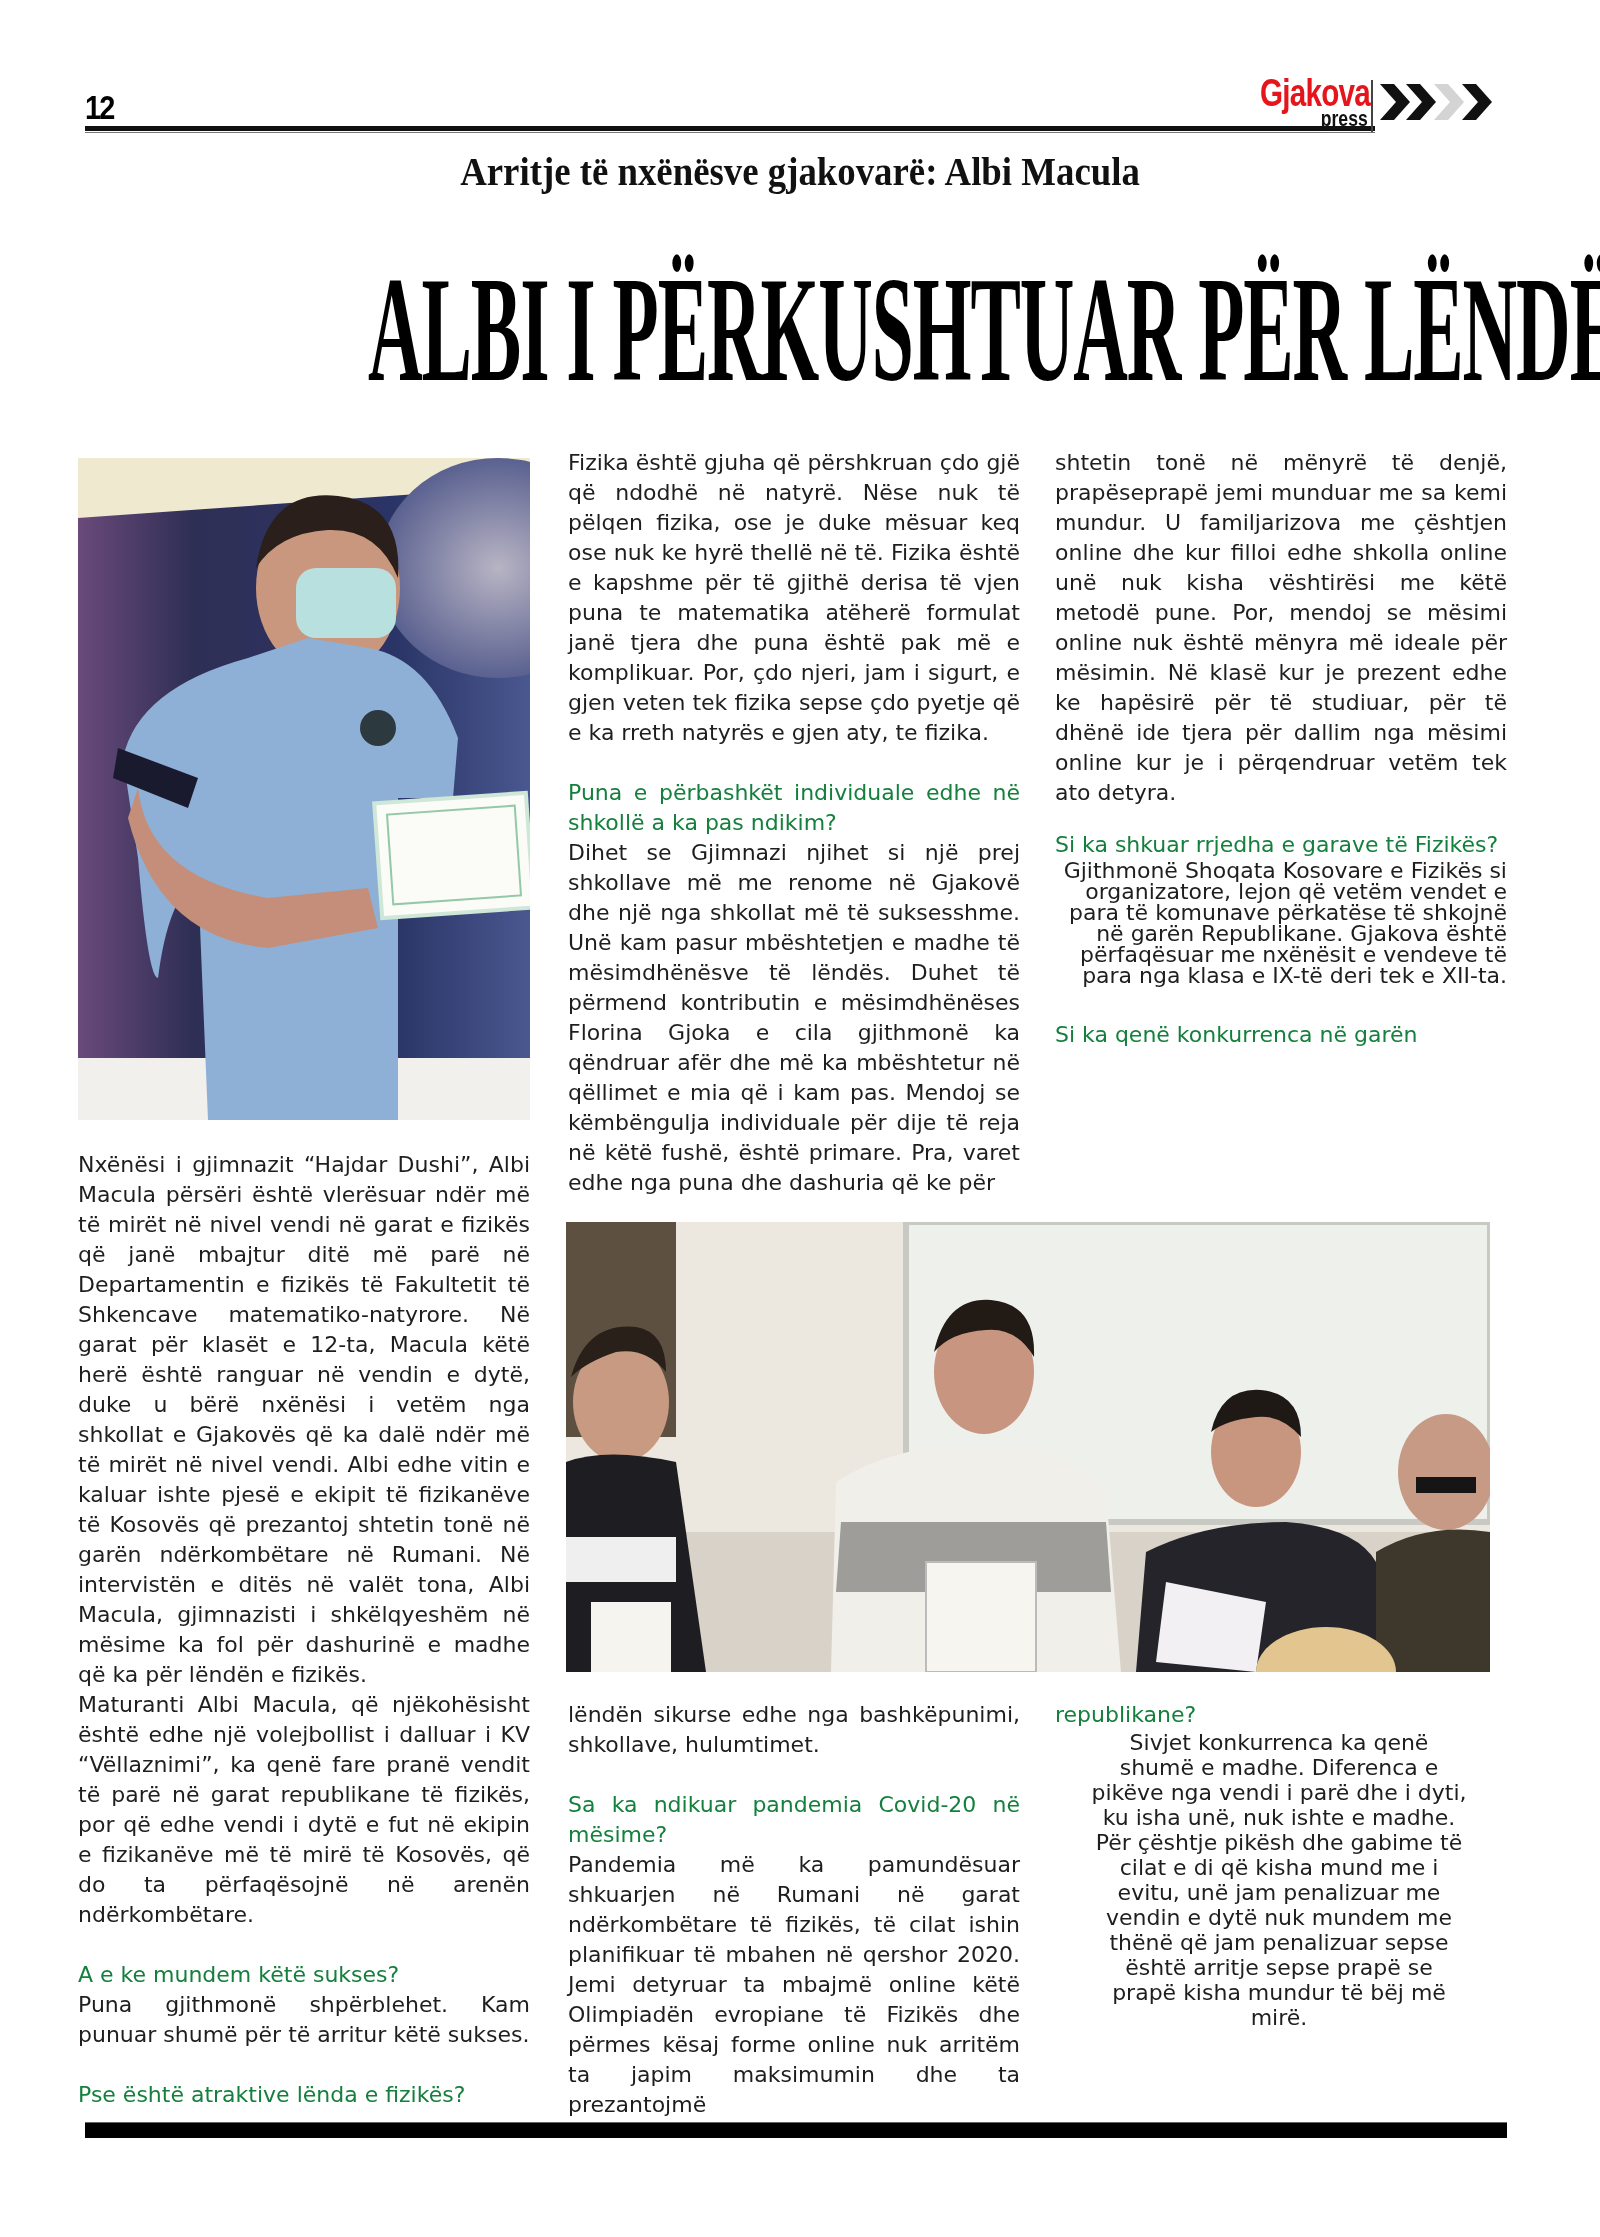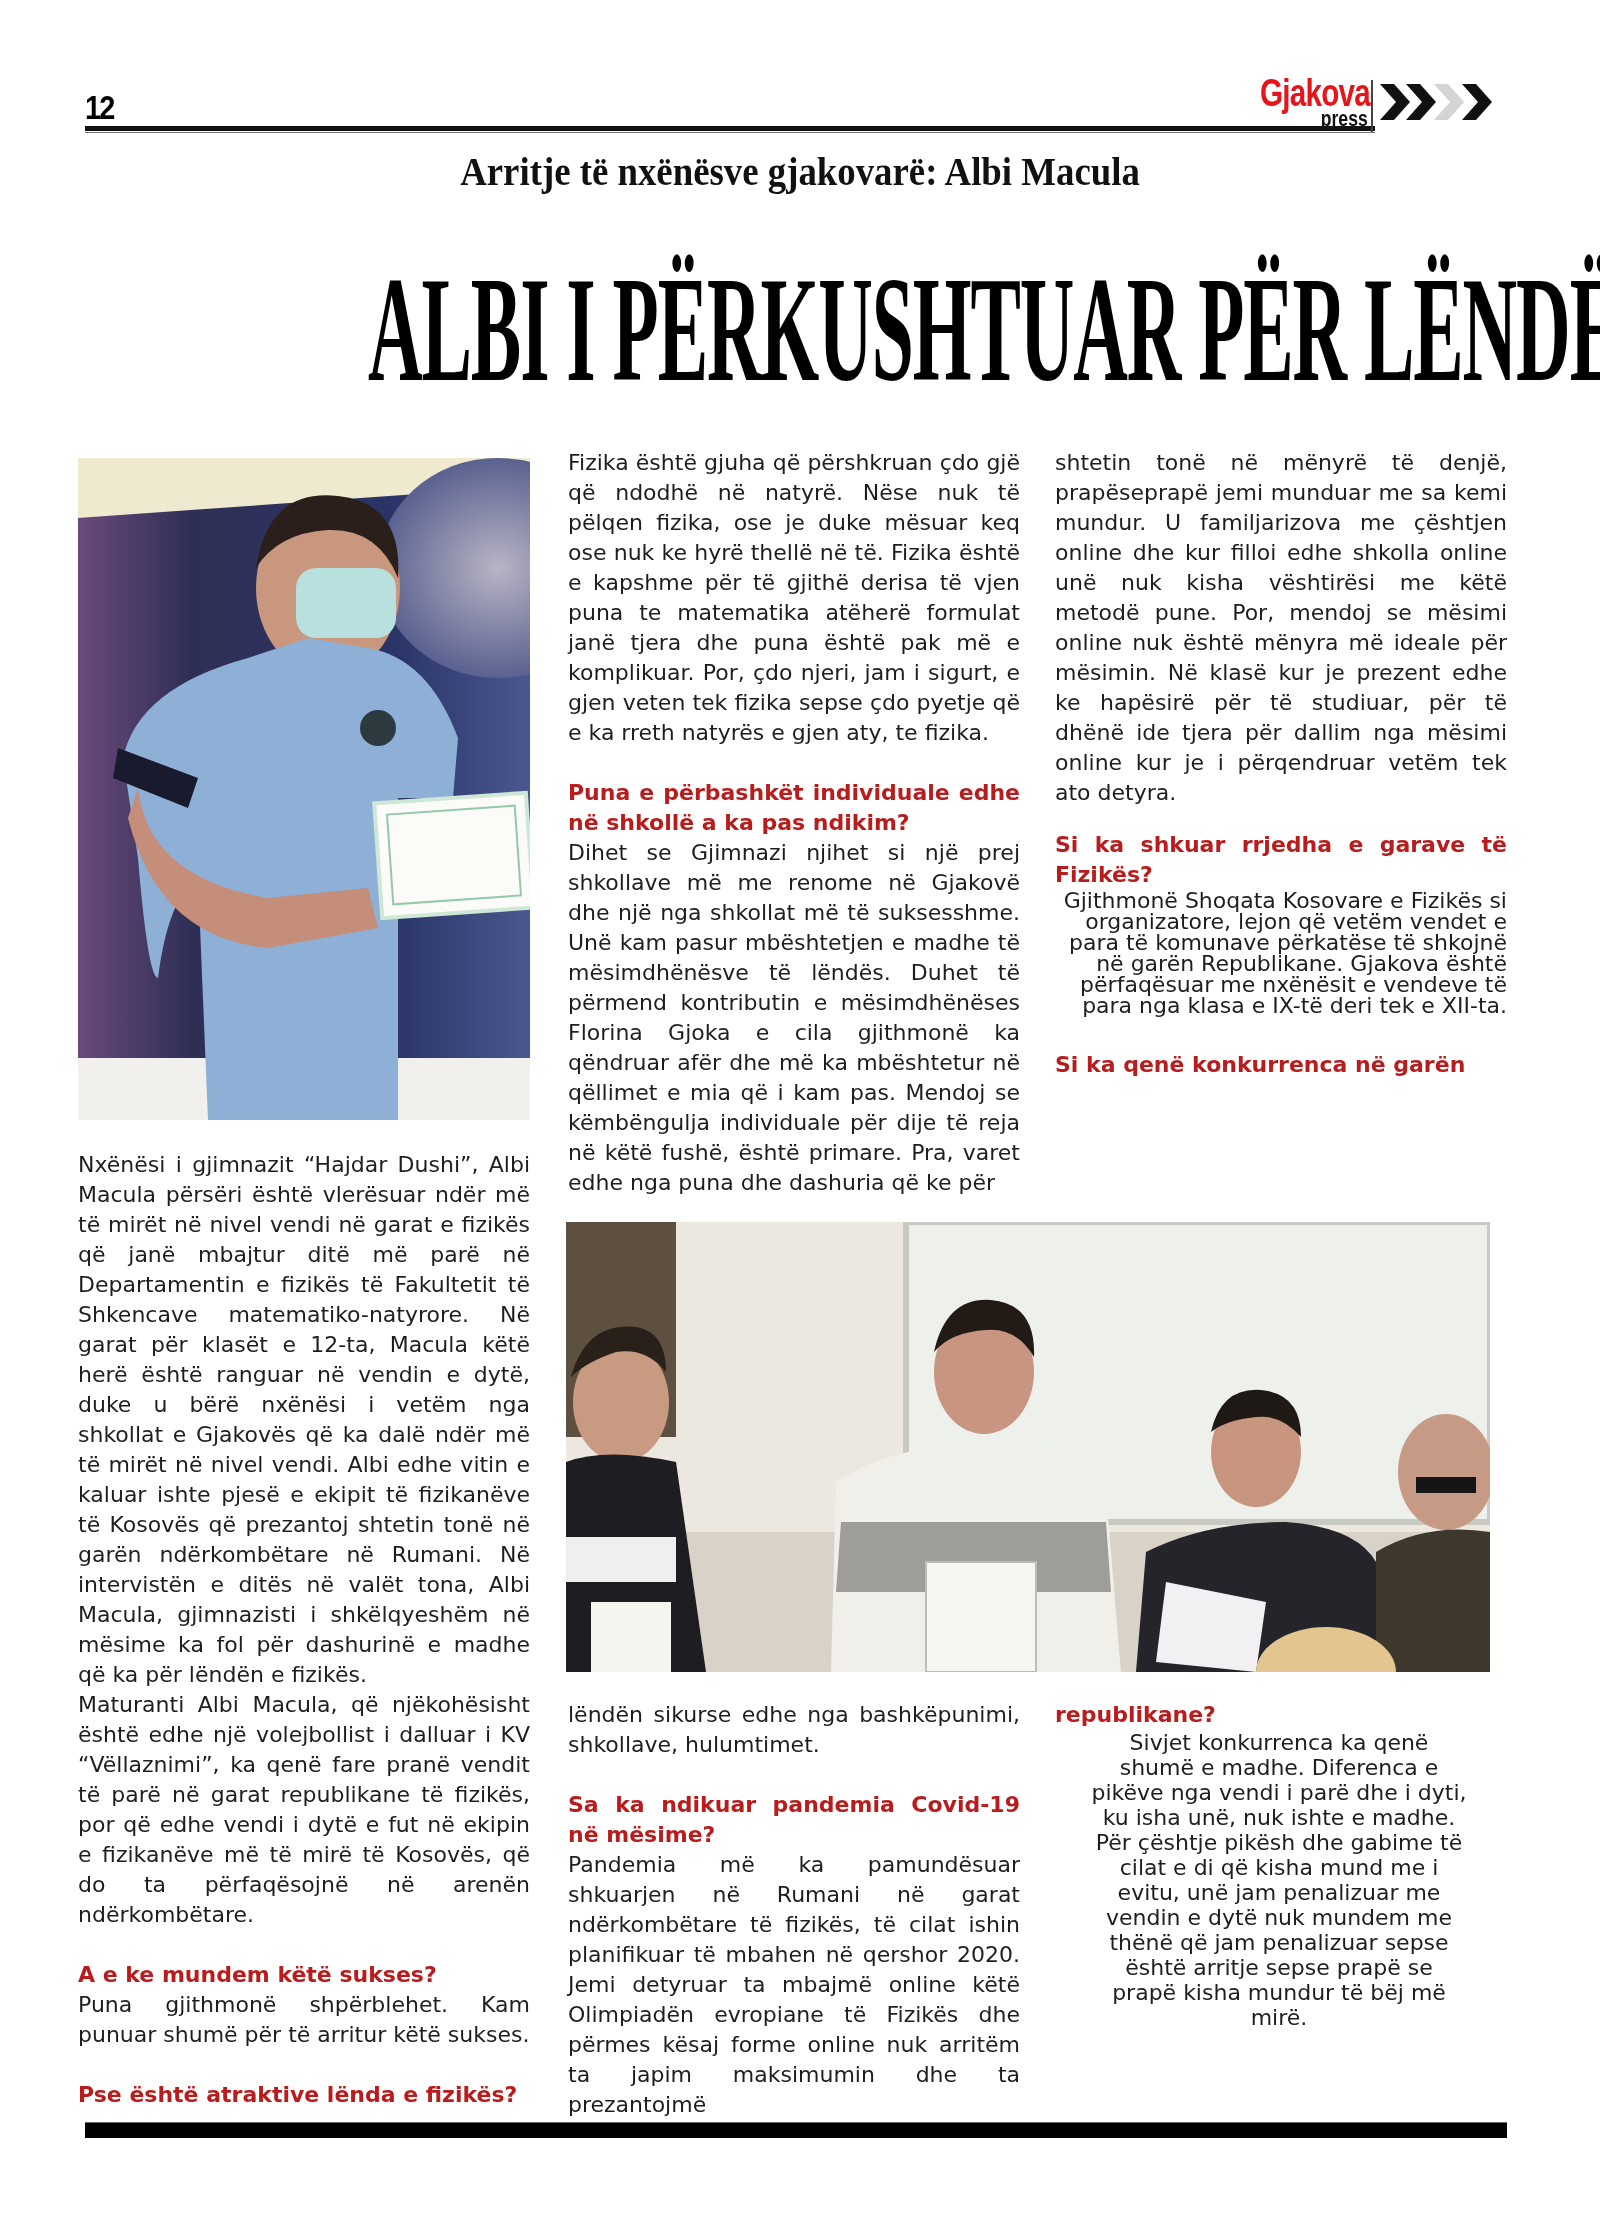--- a/index.html
+++ b/index.html
@@ -15,21 +15,21 @@
     .brand-sub { position: absolute; right: 2px; top: 34px; font-family: "Liberation Sans", sans-serif; font-weight: 900; font-size: 22px; color: #111; transform: scaleX(0.8); transform-origin: right; line-height: 22px; }
     .brand-divider { position: absolute; left: 1371px; top: 80px; width: 2px; height: 52px; background: #444; }
     .chevrons { position: absolute; left: 1380px; top: 84px; width: 125px; height: 36px; }
 
     .kicker { position: absolute; left: 0; width: 1600px; top: 148px; text-align: center; font-family: "Liberation Serif", serif; font-weight: 700; font-size: 40px; color: #111; transform: scaleX(0.92); }
     .headline { position: absolute; left: 0; top: 248px; width: 1600px; text-align: center; font-family: "Liberation Serif", serif; font-weight: 700; font-size: 140px; line-height: 150px; color: #000; letter-spacing: -2px; transform: scaleX(0.54) scaleY(1.08); transform-origin: center top; white-space: nowrap; }
 
     
     .col { position: absolute; font-family: "DejaVu Sans", sans-serif; font-size: 22px; line-height: 30px; color: #1e1e1e; text-align: justify; }
     .col p { margin: 0; }
-    .col .q { font-weight: 700; color: #b91c1c; }
+    .col .q { font-weight: 400; color: #15803d; }
     .col .gap { height: 30px; }
     .col .loose { line-height: 21px; text-align: right; }
     .col .loose2 { line-height: 25px; text-align: center; margin-left: 36px; }
 
     
     .photo { position: absolute; overflow: hidden; }
     .photo svg { display: block; width: 100%; height: 100%; }
 
     .footer-bar { position: absolute; left: 85px; top: 2122px; width: 1422px; height: 16px; background: #000; border-top: 1px solid #666; }
   </style>
@@ -141,21 +141,21 @@
     <ellipse cx="880" cy="250" rx="48" ry="58" fill="#c79a86"></ellipse>
     <rect x="850" y="255" width="60" height="16" fill="#151515"></rect>
     <path d="M810,330 Q860,300 924,310 L924,450 L810,450Z" fill="#3e372c"></path>
     <ellipse cx="760" cy="450" rx="70" ry="45" fill="#e3c58f"></ellipse>
   </svg>
 </div>
 
 <div class="col" style="left:568px; top:1700px; width:452px;">
   <p>lëndën sikurse edhe nga bashkëpunimi, shkollave, hulumtimet.</p>
   <div class="gap"></div>
-  <p class="q">Sa ka ndikuar pandemia Covid-19 në mësime?</p>
+  <p class="q">Sa ka ndikuar pandemia Covid-20 në mësime?</p>
   <p>Pandemia më ka pamundësuar shkuarjen në Rumani në garat ndërkombëtare të fizikës, të cilat ishin planifikuar të mbahen në qershor 2020. Jemi detyruar ta mbajmë online këtë Olimpiadën evropiane të Fizikës dhe përmes kësaj forme online nuk arritëm ta japim maksimumin dhe ta prezantojmë</p>
 </div>
 
 <div class="col" style="left:1055px; top:1700px; width:452px;">
   <p class="q">republikane?</p>
   <p class="loose2" style="padding-right:40px;">Sivjet konkurrenca ka qenë shumë e madhe. Diferenca e pikëve nga vendi i parë dhe i dyti, ku isha unë, nuk ishte e madhe. Për çështje pikësh dhe gabime të cilat e di që kisha mund me i evitu, unë jam penalizuar me vendin e dytë nuk mundem me thënë që jam penalizuar sepse është arritje sepse prapë se prapë kisha mundur të bëj më mirë.</p>
 </div>
 
 <div class="footer-bar"></div>
 

